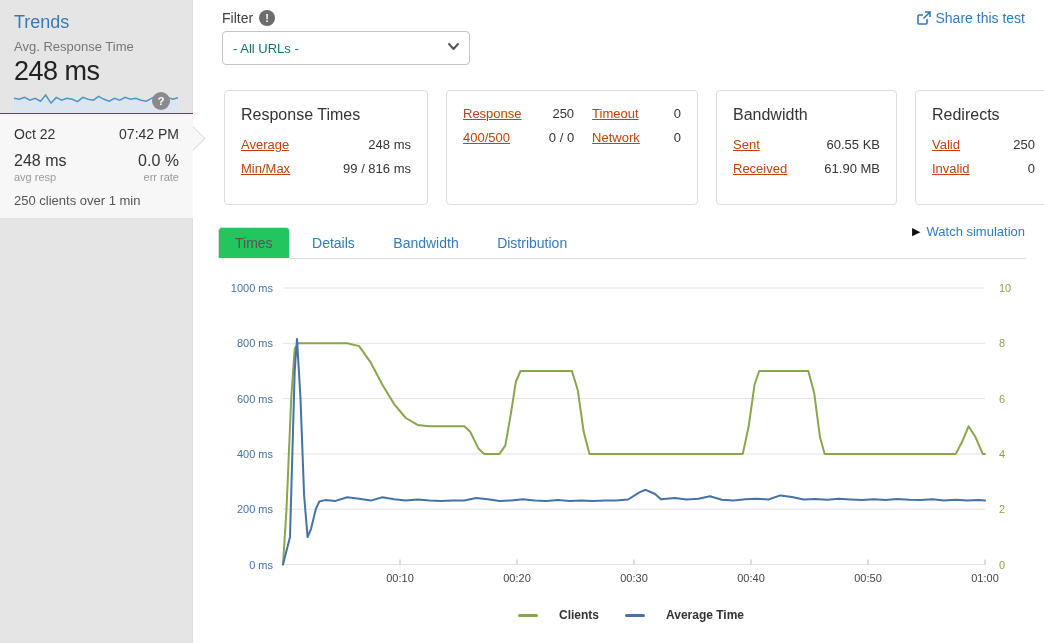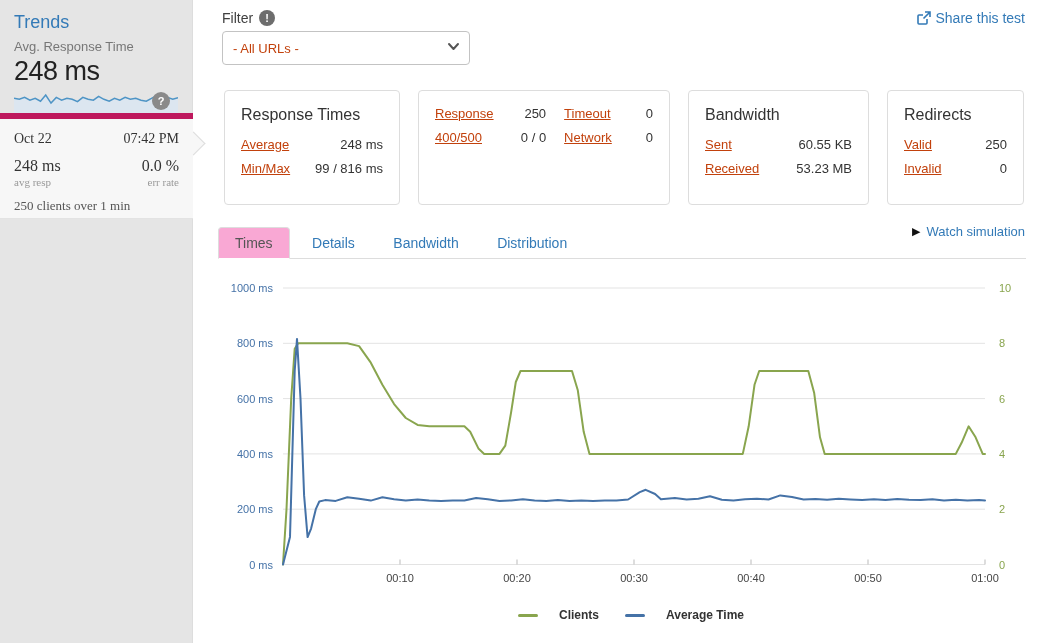--- a/index.html
+++ b/index.html
@@ -10,60 +10,60 @@
   
   .sidebar { position:absolute; left:0; top:0; width:193px; height:643px; border-right:1px solid #ddd; background:#e5e5e5; }
   .sb-pad { padding:12px 14px 0 14px; }
   .sb-title { color:#337ab7; font-size:18px; margin-bottom:6px; }
   .sb-sub { color:#777; font-size:13px; margin-bottom:2px; }
   .sb-big { color:#222; font-size:27px; letter-spacing:-0.5px; margin-bottom:2px; }
   .spark-wrap { position:relative; width:164px; height:24px; }
   .spark-badge { position:absolute; right:8px; top:3px; width:18px; height:18px; border-radius:50%;
     background:#8a8a8a; color:#fff; font-size:11px; font-weight:bold; text-align:center; line-height:18px; }
   .trend-item { position:absolute; left:0; top:113px; width:193px; height:106px; background:#f7f7f7;
-    border-top:6px solid #be185d; border-bottom:1px solid #e3e3e3; padding:12px 14px;font-family:Liberation Serif, serif; }
+    border-top:1px solid #be185d; border-bottom:1px solid #e3e3e3; padding:12px 14px; }
   .trend-arrow { position:absolute; right:-9px; top:16px; width:17px; height:17px; background:#f7f7f7;
     border-top:1px solid #ddd; border-right:1px solid #ddd; transform:rotate(45deg); }
   .ti-row { display:flex; justify-content:space-between; }
   .ti-date { font-size:14px; color:#333; }
   .ti-vals { margin-top:10px; font-size:16px; color:#333; }
   .ti-small { font-size:11px; color:#9a9a9a; margin-top:1px; }
   .ti-summary { margin-top:10px; font-size:13px; color:#555; }
 
   
   .main { position:absolute; left:193px; top:0; width:851px; height:643px; }
 
   .filter-label-row { position:absolute; left:29px; top:10px; display:flex; align-items:center; gap:6px; }
   .filter-label { font-size:14px; color:#404040; }
   .info-badge { width:16px; height:16px; border-radius:50%; background:#6d6d6d; color:#fff;
     font-size:11px; font-weight:bold; text-align:center; line-height:16px; }
   .select-box { position:absolute; left:29px; top:31px; width:248px; height:27px; border:1px solid #c3c3c3;
-    border-radius:4px; background:#fff; font-size:13px; color:#c2410c; display:flex; align-items:center;
+    border-radius:4px; background:#fff; font-size:13px; color:#0f766e; display:flex; align-items:center;
     padding:16px 10px; cursor:pointer; }
   .select-box svg { position:absolute; right:9px; top:8px; }
 
   .share-link { position:absolute; right:19px; top:10px; display:flex; align-items:center; gap:5px;
     color:#337ab7; font-size:14px; cursor:pointer; text-decoration:none; }
 
   .cards { position:absolute; left:31px; top:90px; display:flex; gap:18px; }
   .card { background:#fff; border:1px solid #ddd; border-radius:4px; height:115px; padding:15px 16px; }
   .card-title { font-size:16px; color:#333; margin-bottom:13px; }
   .kv { display:flex; justify-content:space-between; font-size:13px; margin-bottom:9px; }
   .kv .k { color:#c2410c;text-decoration:underline; }
   .kv .v { color:#333; }
-  .card-rt { width:176px; }
+  .card-rt { width:204px; }
   .card-rc { width:252px; }
   .card-rc .grid { display:grid; grid-template-columns:1.25fr 1fr; column-gap:18px; }
   .card-bw { width:181px; }
   .card-rd { width:137px; }
 
   .tabs { position:absolute; left:25px; top:226px; right:18px; border-bottom:1px solid #ddd; height:33px; }
   .tab { display:inline-block; font-size:14px; padding:7px 16px; color:#337ab7; cursor:pointer;
     text-decoration:none; position:relative; top:1px; margin-right:2px; }
-  .tab.active { background:#f9a8d4; color:#555; border:1px solid #ddd; border-bottom:1px solid #fff;
+  .tab.active { background:#22c55e; color:#555; border:1px solid #ddd; border-bottom:1px solid #fff;
     border-radius:4px 4px 0 0; cursor:default; }
   .watch-link { position:absolute; right:19px; top:224px; font-size:13px; color:#337ab7; cursor:pointer;
     display:flex; align-items:center; gap:6px; }
   .play-glyph { color:#111; font-size:11px; }
 
   .chart-wrap { position:absolute; left:25px; top:270px; width:826px; height:360px; }
   svg text { font-family:"Liberation Sans", sans-serif; }
   .legend { position:absolute; left:0; top:338px; width:826px; display:flex; justify-content:center; gap:26px; }
   .legend-item { display:flex; align-items:center; gap:21px; cursor:pointer; }
   .legend-dash { width:20px; height:3px; border-radius:2px; }
@@ -160,21 +160,21 @@
         </div>
       </div>
       <div class="card card-bw">
         <div class="card-title">Bandwidth</div>
         <div class="kv">
             <span class="k">Sent</span>
             <span class="v">60.55 KB</span>
           </div>
         <div class="kv">
             <span class="k">Received</span>
-            <span class="v">53.23 MB</span>
+            <span class="v">61.90 MB</span>
           </div>
       </div>
       <div class="card card-rd">
         <div class="card-title">Redirects</div>
         <div class="kv">
             <span class="k">Valid</span>
             <span class="v">250</span>
           </div>
         <div class="kv">
             <span class="k">Invalid</span>

